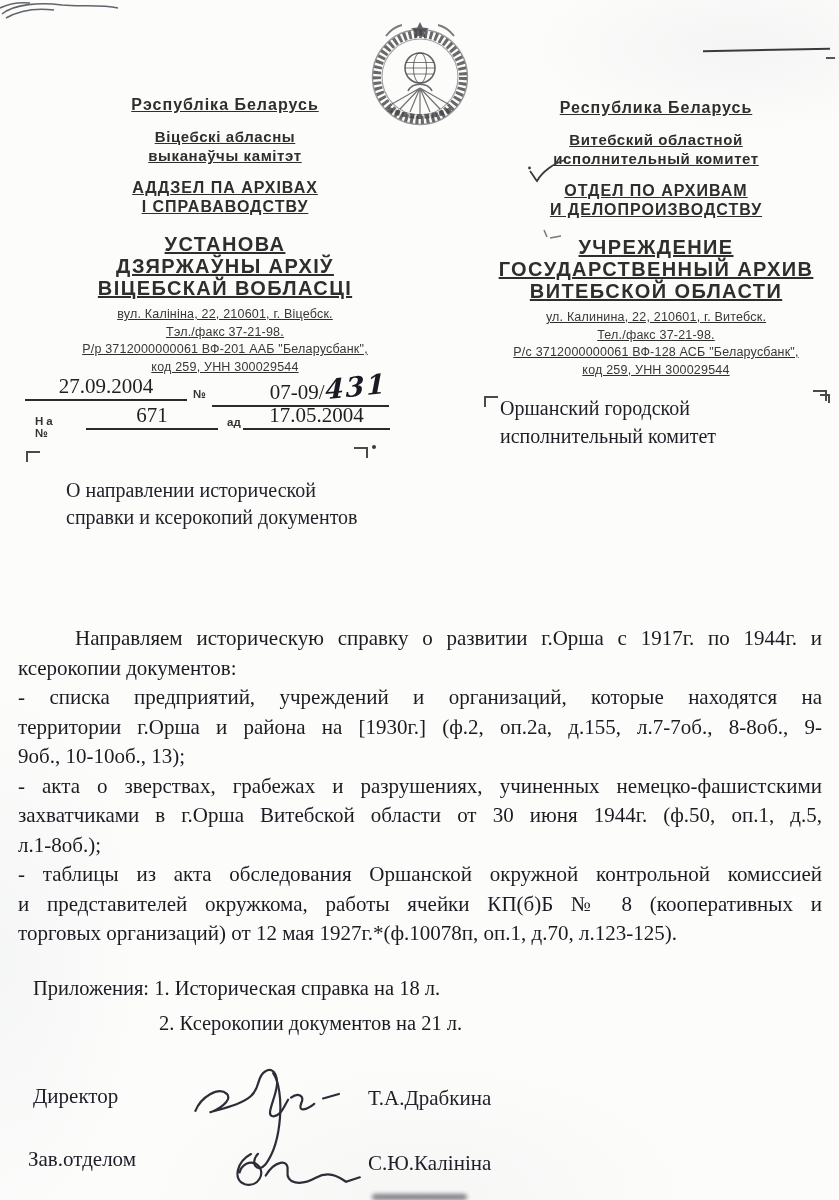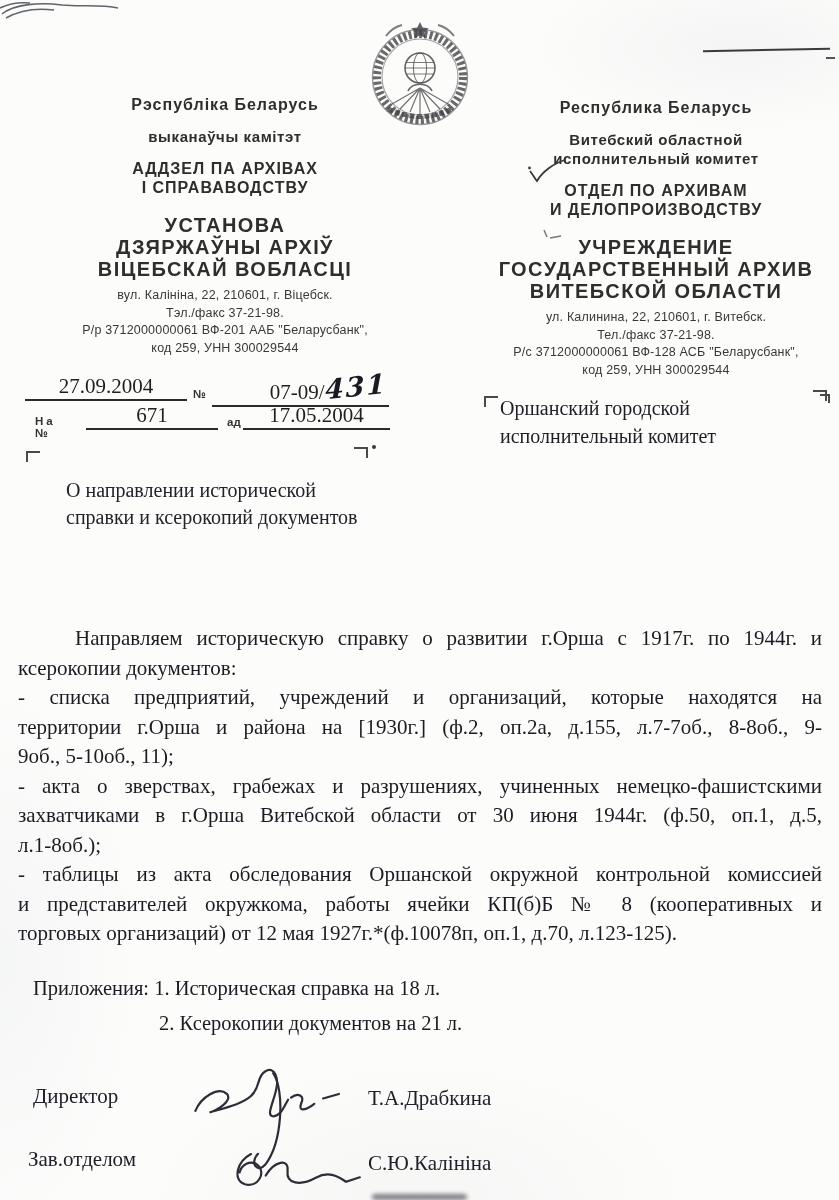--- a/index.html
+++ b/index.html
@@ -8,21 +8,21 @@
     position:relative; width:839px; height:1200px; margin:0 auto;
     background:
       radial-gradient(ellipse 300px 120px at 88% 4%, rgba(120,125,135,.06), transparent 70%),
       radial-gradient(ellipse 200px 400px at 0% 80%, rgba(120,130,150,.05), transparent 70%),
       radial-gradient(ellipse 400px 200px at 50% 100%, rgba(100,100,110,.04), transparent 70%),
       #fcfcfb;
     color:#1f1f1f; overflow:hidden;
     font-family:"Liberation Serif", serif;
   }
   
-  .col { position:absolute; text-align:center; font-family:"Liberation Sans", sans-serif; color:#2e2e2e; }
+  .col { position:absolute; text-align:center; font-family:"Liberation Sans", sans-serif; color:#2e2e2e;text-decoration:underline; }
   .col-left  { left:40px;  top:96px;  width:370px; }
   .col-right { left:478px; top:99px;  width:356px; }
   .lh-country   { font-size:16px; font-weight:700; letter-spacing:1px;  margin-bottom:13px; }
   .lh-committee { font-size:15px; font-weight:700; letter-spacing:.6px; line-height:19px; }
   .lh-dept      { font-size:16px; font-weight:700; letter-spacing:1px;  line-height:19px; margin-top:13px; }
   .lh-org       { font-size:20px; font-weight:700; letter-spacing:1.4px; line-height:22px; margin-top:17px; }
   .lh-addr      { font-size:12.5px; font-weight:500; letter-spacing:.2px; line-height:17.5px; margin-top:7px; color:#383838; }
   
   .emblem { position:absolute; left:356px; top:16px; width:128px; height:114px; filter:blur(.4px) contrast(.92); }
   
@@ -85,20 +85,21 @@
       <g stroke-width="1.2" opacity=".75">
         <path d="M64 72 L36 88 M64 72 L44 93 M64 72 L54 96 M64 72 L64 98 M64 72 L74 96 M64 72 L84 93 M64 72 L92 88"></path>
       </g>
       <path d="M32 93 Q64 108 96 93" stroke-width="5" stroke-dasharray="5 2.5" opacity=".8"></path>
     </g>
   </svg>
 
   <div class="col col-left">
     <div class="lh-country">Рэспубліка Беларусь</div>
     <div class="lh-committee">
+      <div>Віцебскі абласны</div>
       <div>выканаўчы камітэт</div>
     </div>
     <div class="lh-dept">
       <div>АДДЗЕЛ ПА АРХІВАХ</div>
       <div>І СПРАВАВОДСТВУ</div>
     </div>
     <div class="lh-org">
       <div>УСТАНОВА</div>
       <div>ДЗЯРЖАЎНЫ АРХІЎ</div>
       <div>ВІЦЕБСКАЙ ВОБЛАСЦІ</div>
@@ -167,21 +168,21 @@
   <div class="addressee">
     <div>Оршанский городской</div>
     <div>исполнительный комитет</div>
   </div>
 
   <div class="body">
     <div class="bline j ind">Направляем историческую справку о развитии г.Орша с 1917г. по 1944г. и</div>
     <div class="bline">ксерокопии документов:</div>
     <div class="bline j">- списка предприятий, учреждений и организаций, которые находятся на</div>
     <div class="bline j">территории г.Орша и района на [1930г.] (ф.2, оп.2а, д.155, л.7-7об., 8-8об., 9-</div>
-    <div class="bline">9об., 5-10об., 11);</div>
+    <div class="bline">9об., 10-10об., 13);</div>
     <div class="bline j">- акта о зверствах, грабежах и разрушениях, учиненных немецко-фашистскими</div>
     <div class="bline j">захватчиками в г.Орша Витебской области от 30 июня 1944г. (ф.50, оп.1, д.5,</div>
     <div class="bline">л.1-8об.);</div>
     <div class="bline j">- таблицы из акта обследования Оршанской окружной контрольной комиссией</div>
     <div class="bline j">и представителей окружкома, работы ячейки КП(б)Б № 8 (кооперативных и</div>
     <div class="bline">торговых организаций) от 12 мая 1927г.*(ф.10078п, оп.1, д.70, л.123-125).</div>
   </div>
 
   <div class="attachments">
     <div>Приложения: 1. Историческая справка на 18 л.</div>

